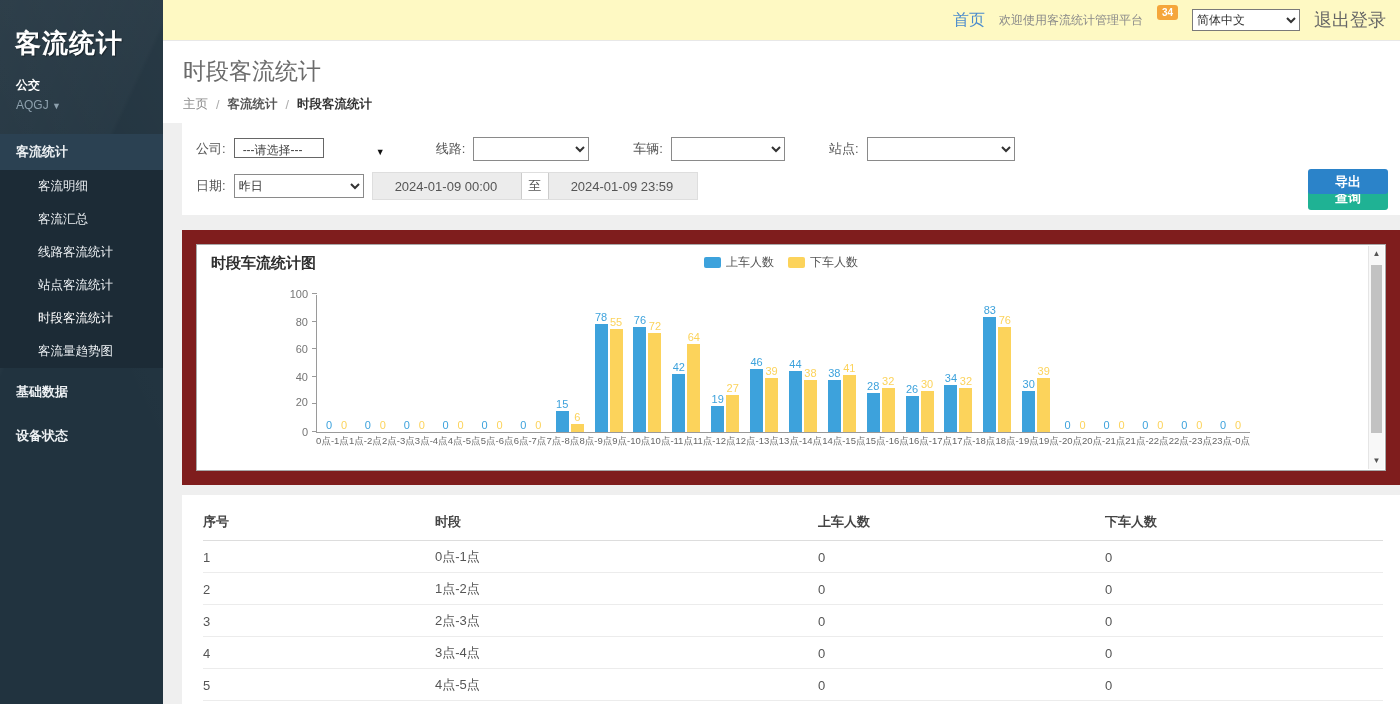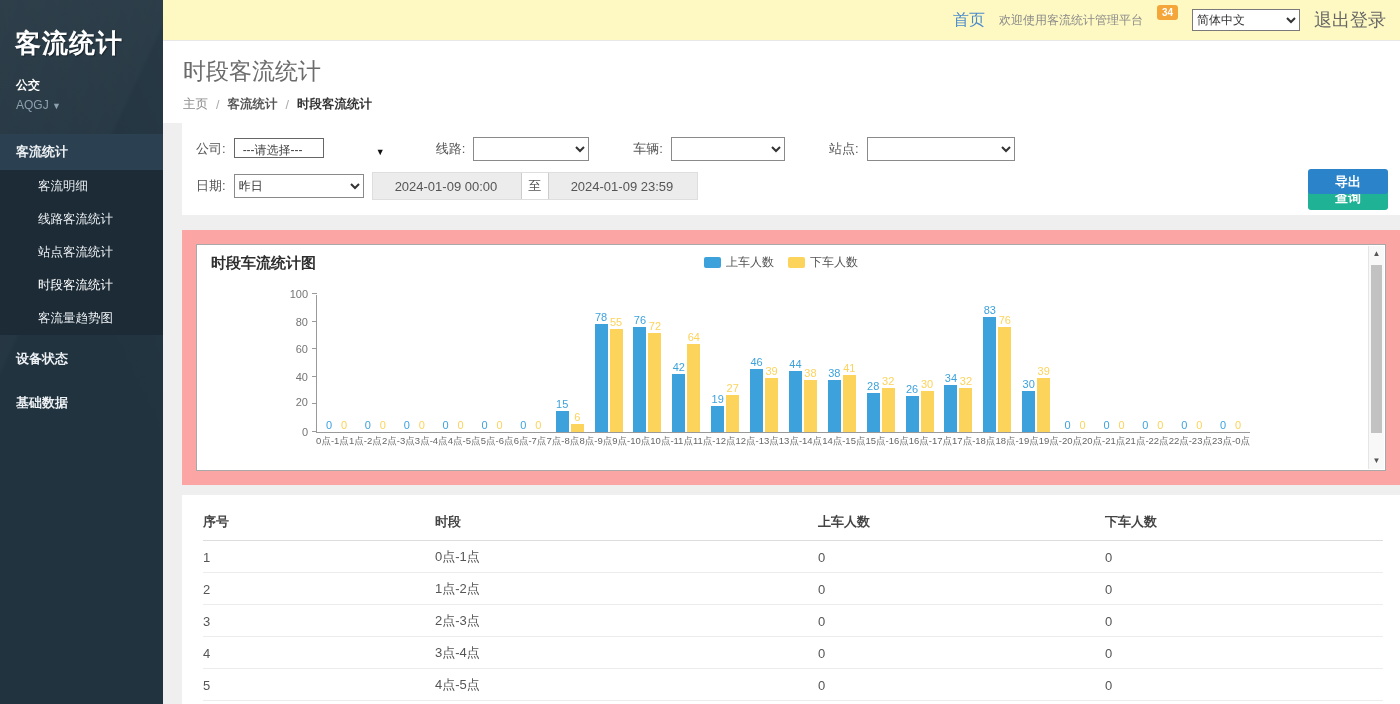--- a/index.html
+++ b/index.html
@@ -63,21 +63,21 @@
     padding:0 0 0 22px; }
   .to-box { height:26px; width:28px; background:#fff; border:1px solid #ccc; border-top:0; border-bottom:0;
     display:inline-flex; align-items:center; justify-content:center; font-size:13px; color:#555; }
   .date-group { display:inline-flex; align-items:center; border:1px solid #dedede; }
   .btn { position:absolute; right:12px; width:80px; height:25px; border:0; border-radius:3px;
     color:#fff; font-size:13px; font-weight:bold; cursor:pointer; font-family:inherit; }
   .btn-query { top:14px; background:#1fb294;margin-top:48px; }
   .btn-export { top:46px; background:#2b83c9; }
 
   
-  .chart-panel { margin-top:15px; background:#fca5a5; padding:14px; }
+  .chart-panel { margin-top:15px; background:#7f1d1d; padding:14px; }
   .chart-box { position:relative; border:1px solid #a8a8a8; height:227px; background:#fff; overflow:hidden; }
   .chart-title { position:absolute; left:14px; top:9px; font-size:15px; font-weight:bold; color:#2e2e2e; }
   .legend { position:absolute; top:9px; left:0; right:20px; display:flex; justify-content:center; gap:14px; }
   .legend-item { display:flex; align-items:center; gap:5px; font-size:12px; color:#555; cursor:pointer; }
   .legend-swatch { width:17px; height:11px; border-radius:2px; }
   .plot-wrap { position:absolute; left:119px; top:50px; width:934px; height:138px; }
   .plot { position:relative; width:100%; height:100%; border-left:1px solid #9a9a9a; border-bottom:1px solid #9a9a9a;
     display:flex; }
   .ytick { position:absolute; right:100%; margin-right:9px; font-size:11px; color:#757575; transform:translateY(50%); }
   .ytick-mark { position:absolute; right:100%; width:5px; height:1px; background:#9a9a9a; }
@@ -109,26 +109,27 @@
 <div class="sidebar">
   <div class="brand">客流统计</div>
   <div class="org">公交</div>
   <div class="org-code">
     <span>AQGJ</span>
     <span class="caret">▼</span>
   </div>
   <div class="menu" id="menu">
       <div class="menu-item section">客流统计</div>
       <div class="menu-item sub">客流明细</div>
+      <div class="menu-item sub">客流汇总</div>
       <div class="menu-item sub">线路客流统计</div>
       <div class="menu-item sub">站点客流统计</div>
       <div class="menu-item sub active">时段客流统计</div>
       <div class="menu-item sub">客流量趋势图</div>
+      <div class="menu-item root">基础数据</div>
       <div class="menu-item root">设备状态</div>
-      <div class="menu-item root">基础数据</div>
     </div>
 </div>
 
 <div class="main">
 
   <div class="topbar">
     <span class="home-link">首页</span>
     <span class="welcome">欢迎使用客流统计管理平台</span>
     <span class="badge">34</span>
     <select class="lang-select">

